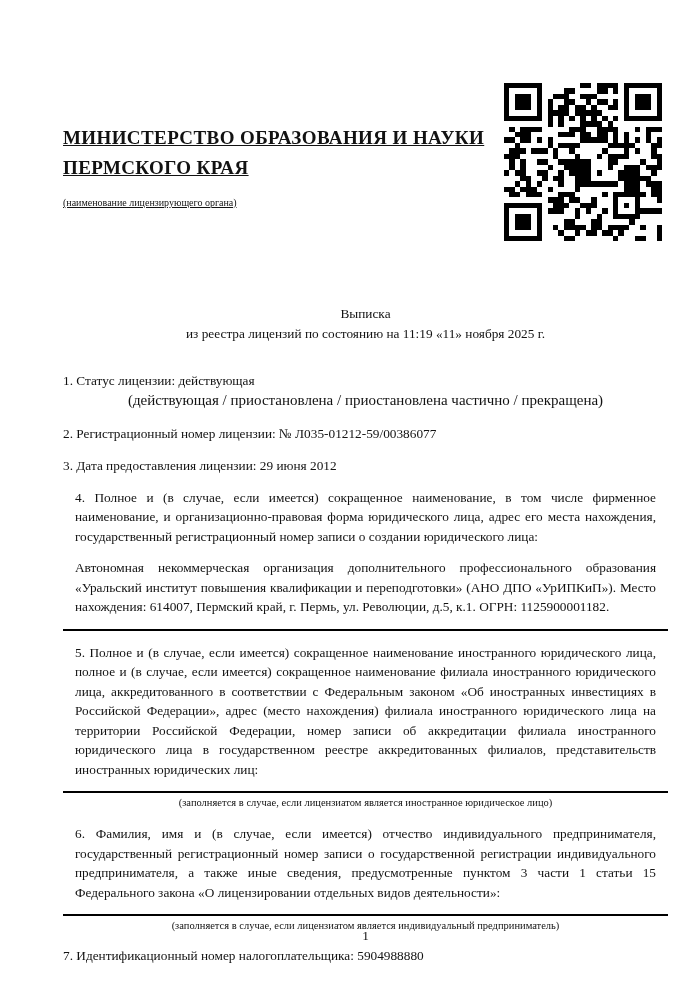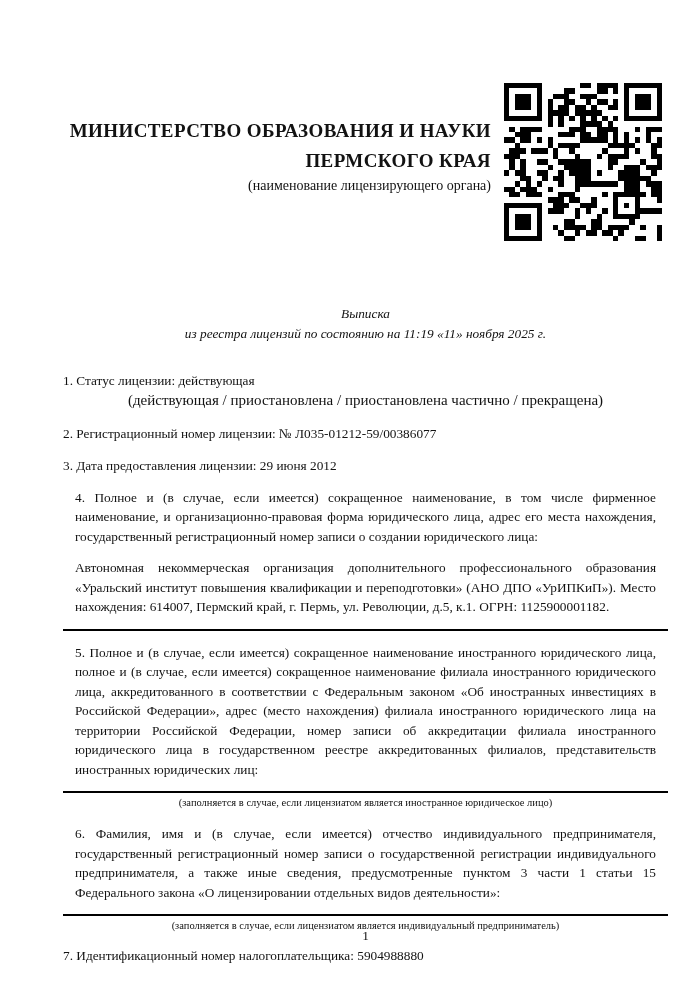--- a/index.html
+++ b/index.html
@@ -25,55 +25,56 @@
     background: #ffffff;
   }
   
   .header {
     position: relative;
     height: 242px;
   }
   .ministry {
     position: absolute;
     left: 0;
-    top: 116px;
+    top: 123px;
     width: 428px;
-    text-align: right;
+    text-align: left;
+    text-decoration: underline;
   }
   .ministry-name {
     font-weight: bold;
     font-size: 19px;
     line-height: 30px;
     letter-spacing: 0.4px;
     white-space: nowrap;
   }
   .ministry-note {
-    font-size: 14px;
+    font-size: 10px;
     line-height: 14px;
-    margin-top: 3px;
+    margin-top: 13px;
   }
   .qr-box {
     position: absolute;
     top: 83px;
     right: 6px;
     width: 158px;
     height: 158px;
   }
   .qr-box svg {
     width: 158px;
     height: 158px;
     shape-rendering: crispEdges;
   }
   .qr-box svg rect { fill: #000; }
   
   .doc-title {
     margin-top: 62px;
     text-align: center;
   }
-  .doc-title div { line-height: 20px; font-style: italic; }
+  .doc-title div { line-height: 20px; }
   
   .items { margin-top: 27px; }
   p { margin: 0; }
   .item-line { margin: 0 0 12.5px 0; }
   .para {
     margin: 12px;
     text-align: justify;
   }
   .status-note {
     font-size: 15px;

